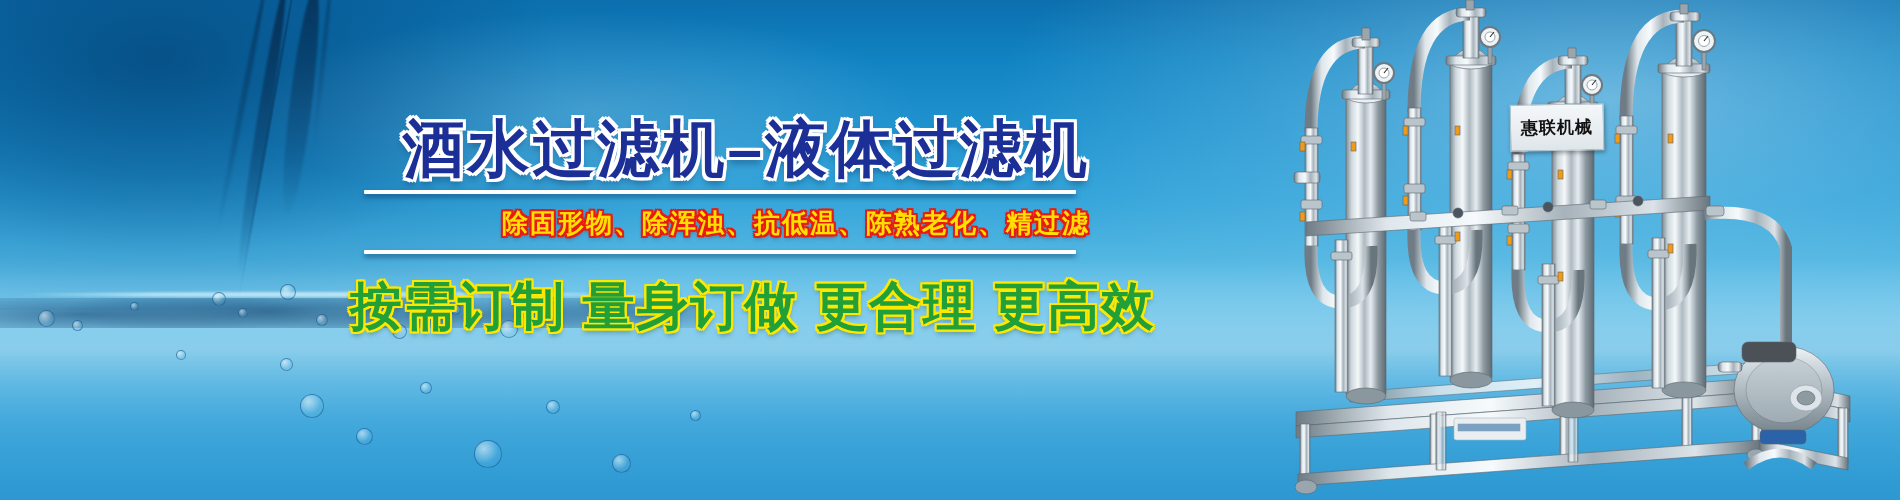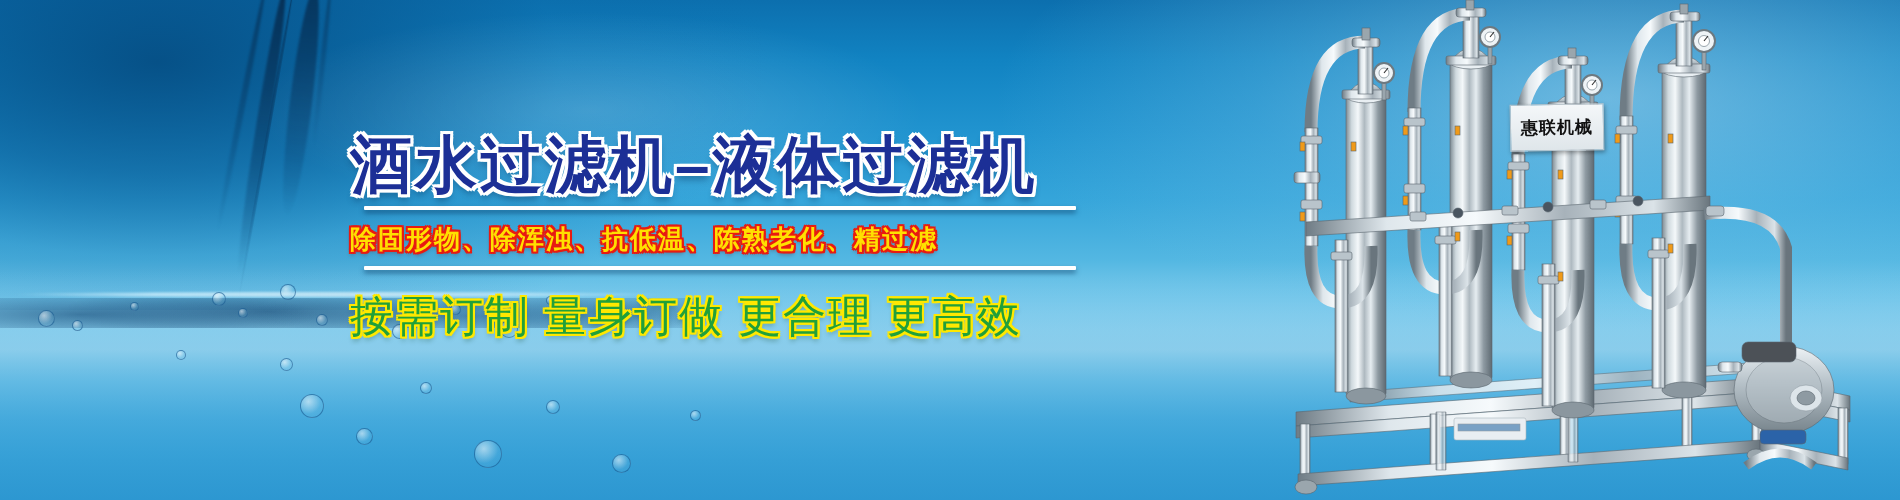--- a/index.html
+++ b/index.html
@@ -87,22 +87,22 @@
     filter:blur(.8px);
   }
   .bub{
     position:absolute;border-radius:50%;
     border:1.4px solid rgba(22,86,142,.60);
     background:radial-gradient(circle at 34% 30%, rgba(255,255,255,.55), rgba(150,210,240,.12) 58%, rgba(120,190,230,.05));
   }
 
   
   .copy{
-    position:absolute;left:350px;top:132px;width:740px;
-    text-align:left;
+    position:absolute;left:350px;top:116px;width:740px;
+    text-align:right;
   }
   .title{
     font-size:62px;line-height:1.06;font-weight:700;letter-spacing:3px;
     color:#1c2f96;
     text-shadow:
       -2px -2px 0 #fff, 2px -2px 0 #fff, -2px 2px 0 #fff, 2px 2px 0 #fff,
       -3px 0 0 #fff, 3px 0 0 #fff, 0 -3px 0 #fff, 0 3px 0 #fff,
       -3px -3px 0 #fff, 3px -3px 0 #fff, -3px 3px 0 #fff, 3px 3px 0 #fff,
       0 6px 7px rgba(5,40,80,.45);
     white-space:nowrap;
@@ -118,21 +118,21 @@
     font-size:26px;font-weight:700;letter-spacing:2px;
     color:#ffe000;
     margin:12px 0 0;
     white-space:nowrap;
     text-shadow:
       -2px 0 0 #e81b12, 2px 0 0 #e81b12, 0 -2px 0 #e81b12, 0 2px 0 #e81b12,
       -2px -2px 0 #e81b12, 2px -2px 0 #e81b12, -2px 2px 0 #e81b12, 2px 2px 0 #e81b12,
       0 3px 4px rgba(90,10,0,.45);
   }
   .tagline{
-    font-size:43px;font-weight:400;letter-spacing:2px;
+    font-size:52px;font-weight:700;letter-spacing:2px;
     color:#21a03a;
     margin:18px 0 8px;
     white-space:nowrap;
     text-shadow:
       -2px 0 0 #ffe800, 2px 0 0 #ffe800, 0 -2px 0 #ffe800, 0 2px 0 #ffe800,
       -2px -2px 0 #ffe800, 2px -2px 0 #ffe800, -2px 2px 0 #ffe800, 2px 2px 0 #ffe800,
       0 4px 5px rgba(10,60,25,.40);
   }
 
   

